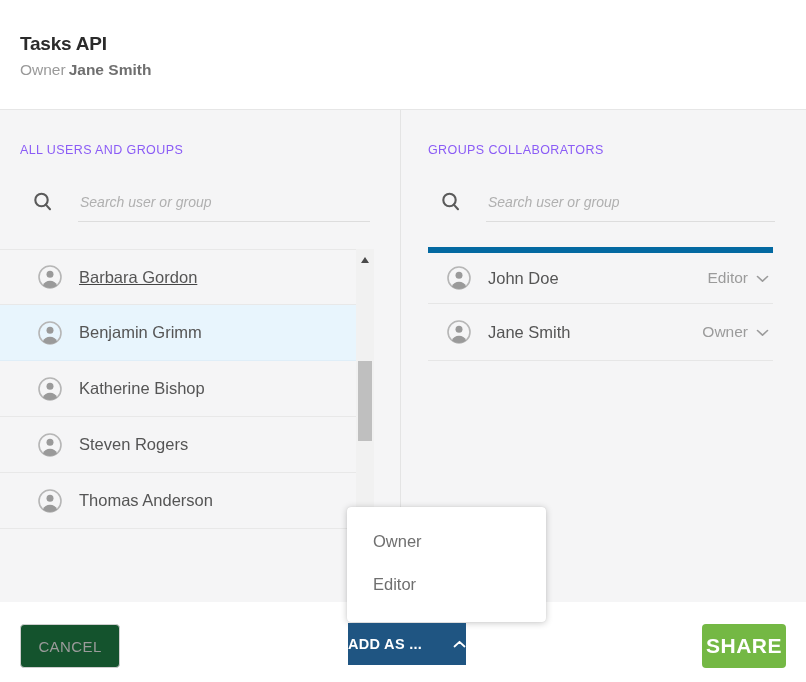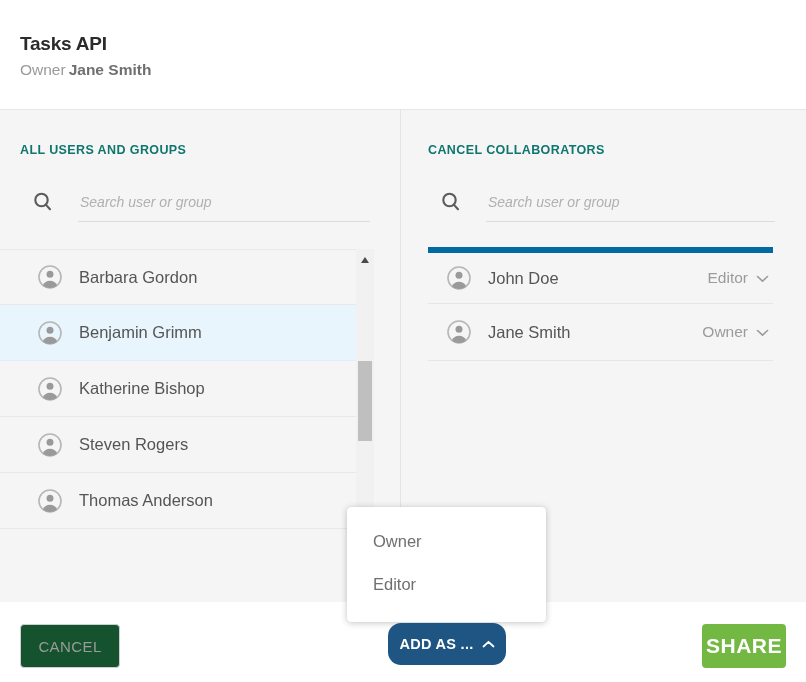--- a/index.html
+++ b/index.html
@@ -62,23 +62,23 @@
   }
 
   .column { position: absolute; top: 0; height: 492px; }
   #col-left  { left: 0;   width: 400px; }
   #col-right { left: 401px; width: 405px; }
 
   .section-title {
     position: absolute;
     top: 33px;
     font-size: 12.5px;
-    font-weight: bold;
+    font-weight: normal;
     letter-spacing: 0.4px;
-    color: #0f766e;
+    color: #8b5cf6;
   }
   #col-left  .section-title { left: 20px; }
   #col-right .section-title { left: 27px; }
 
   
   .search-row {
     position: absolute;
     top: 74px;
     height: 38px;
   }
@@ -123,21 +123,21 @@
     height: 353px;
     overflow: hidden;
   }
   .list-row {
     position: relative;
     height: 56px;
     border-bottom: 1px solid #e8e8e8;
     display: flex;
     align-items: center;
   }
-  .list-row.first { border-top: 1px solid #e8e8e8; }
+  .list-row.first { border-top: 1px solid #e8e8e8; text-decoration: underline; }
   .list-row.selected { background: #e8f5fd; border-bottom-color: #dfeef8; }
   .list-row .avatar { margin-left: 38px; flex: 0 0 auto; }
   .list-row .row-name {
     margin-left: 17px;
     font-size: 16.5px;
     color: #555555;
     white-space: nowrap;
   }
 
   
@@ -248,32 +248,31 @@
     letter-spacing: 0.4px;
     cursor: pointer;
   }
 
   #add-as-button {
     position: absolute;
     left: 348px; top: 623px;
     width: 118px; height: 42px;
     background: #1f5582;
     border: none;
-    border-radius: 13px;
+    border-radius: 0;
     color: #ffffff;
     font-family: "Liberation Sans", sans-serif;
     font-size: 14.5px;
     font-weight: bold;
     letter-spacing: 0.3px;
     cursor: pointer;
     z-index: 41;
     display: flex;
     align-items: center;
-    justify-content: center;
-    margin-left: 40px;
+    justify-content: space-between;
   }
   #add-as-button .chev-up { margin-left: 8px; display: inline-block; }
 
   #share-button {
     position: absolute;
     right: 20px; top: 22px;
     width: 84px; height: 44px;
     background: #74b844;
     border: none;
     border-radius: 4px;
@@ -360,21 +359,21 @@
       <div id="scroll-up-arrow">
         <svg width="18" height="14" viewBox="0 0 18 14">
           <polygon points="9,4 13,10 5,10" fill="#4a4a4a"></polygon>
         </svg>
       </div>
       <div id="scroll-thumb"></div>
     </div>
   </div>
 
   <div id="col-right" class="column">
-    <div class="section-title">CANCEL COLLABORATORS</div>
+    <div class="section-title">GROUPS COLLABORATORS</div>
 
     <div class="search-row">
       <span class="search-icon">
         <svg width="22" height="22" viewBox="0 0 22 22">
           <circle cx="9.5" cy="9" r="6.2" fill="none" stroke="#5a5a5a" stroke-width="2.1"></circle>
           <line x1="13.8" y1="13.6" x2="18" y2="18.2" stroke="#5a5a5a" stroke-width="2.1" stroke-linecap="round"></line>
         </svg>
       </span>
       <input class="search-input" id="search-input-right" type="text" placeholder="Search user or group" style="">
       <div class="search-underline"></div>

